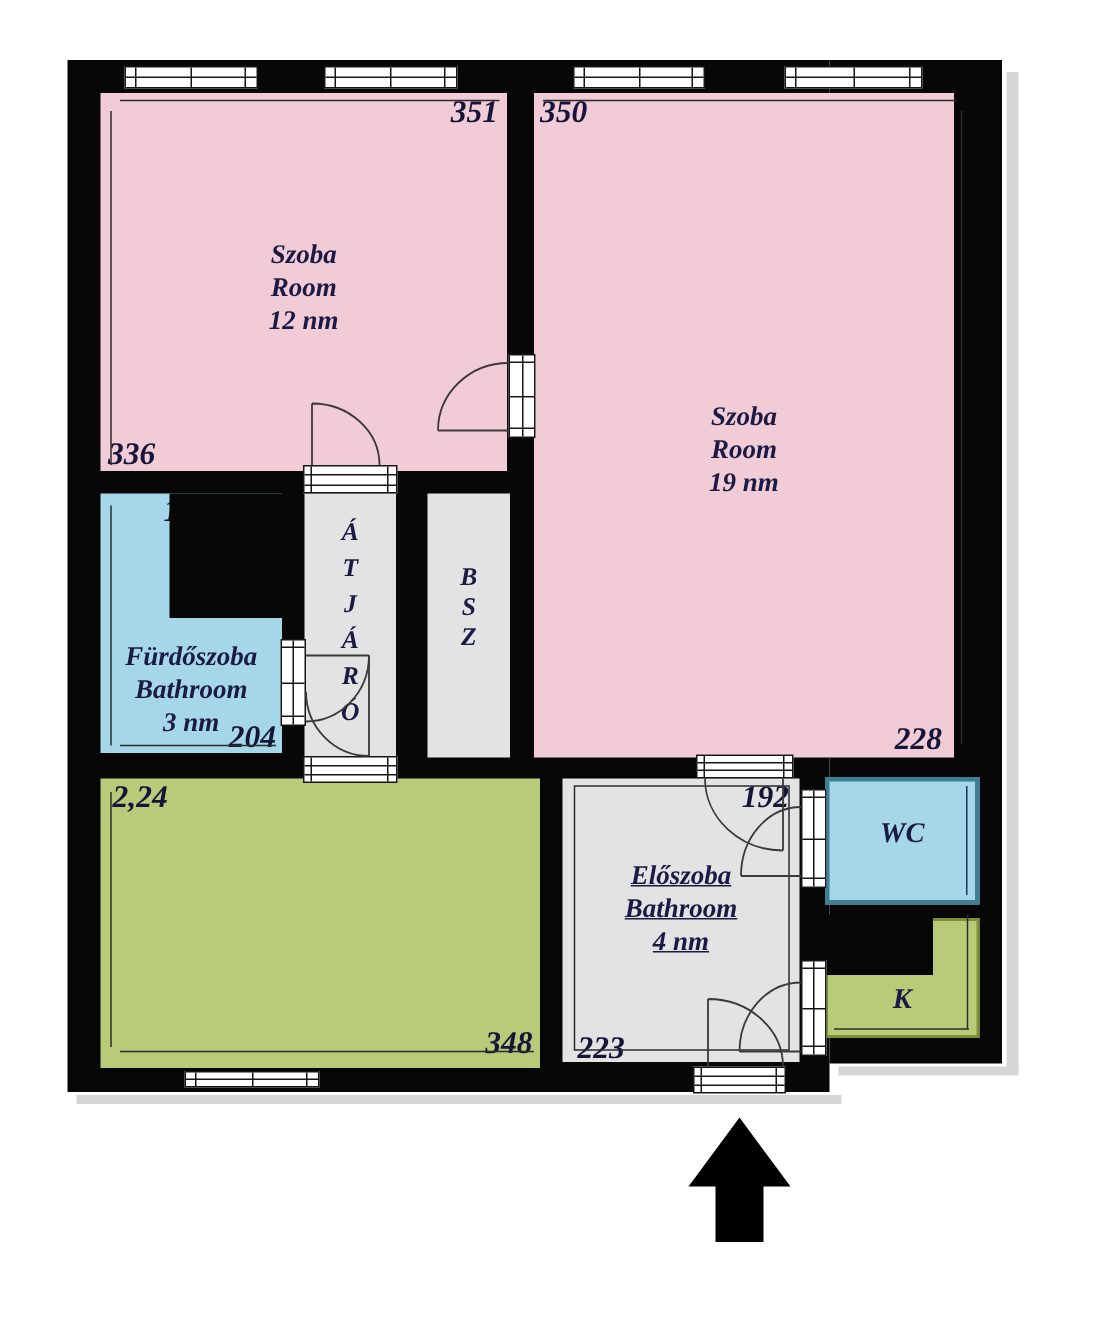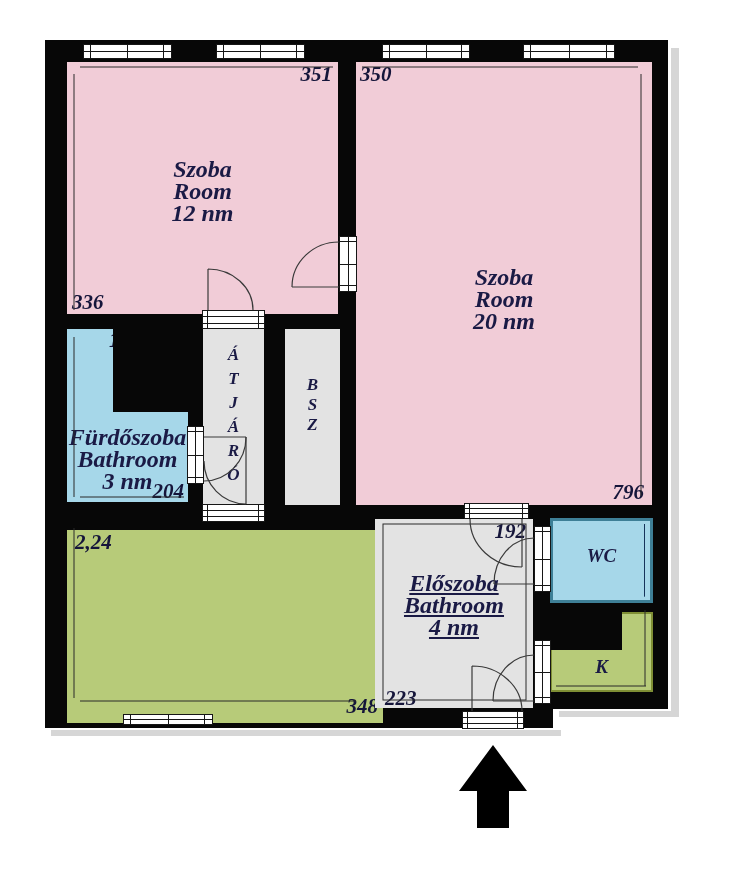--- a/index.html
+++ b/index.html
@@ -7,21 +7,21 @@
           font-family:"Liberation Serif",serif;}
   .wall{position:absolute;background:#070707;}
   .shadow{position:absolute;background:#d6d6d6;}
   .room{position:absolute;}
   .pink{background:#f1ccd7;}
   .gray{background:#e3e3e3;}
   .blue{background:#a6d7e9;}
   .green{background:#b7cb79;}
   .notch{position:absolute;background:#070707;}
   .lbl{position:absolute;left:0;right:0;text-align:center;font-weight:bold;font-style:italic;
-       font-size:24px;line-height:22px;color:#1a1a45;white-space:nowrap;}
+       font-size:18px;line-height:22px;color:#1a1a45;white-space:nowrap;}
   .big{font-size:19px;}
   .dim{position:absolute;font-weight:bold;font-style:italic;font-size:21px;line-height:15px;color:#15153a;}
   .vletters{position:absolute;left:0;right:0;text-align:center;font-weight:bold;font-style:italic;
        font-size:17px;color:#1a1a45;}
   .vletters span{display:block;}
   .window,.sill{position:absolute;background-color:#fff;border:1px solid #161616;box-sizing:border-box;
        background-repeat:no-repeat;}
   .win-h{
     background-image:linear-gradient(#161616,#161616),linear-gradient(#161616,#161616),
                      linear-gradient(#161616,#161616),linear-gradient(#161616,#161616);
@@ -60,27 +60,27 @@
   <div class="room pink" style="left:67px;top:62px;width:271px;height:252px;">
     <span class="dim" style="right:6px;top:5px;">351</span>
     <span class="dim" style="left:5px;bottom:4px;">336</span>
     <div class="lbl" style="top:96px;">
       <span>Szoba</span><br>
       <span>Room</span><br>
       <span>12 nm</span>
     </div>
   </div>
 
-  <div class="room pink" style="left:356px;top:62px;width:280px;height:443px;padding-left:16px;">
+  <div class="room pink" style="left:356px;top:62px;width:280px;height:443px;">
     <span class="dim" style="left:4px;top:5px;">350</span>
-    <span class="dim" style="right:8px;bottom:5px;">796</span>
+    <span class="dim" style="right:8px;bottom:5px;">228</span>
     <div class="lbl" style="top:204px;">
       <span>Szoba</span><br>
       <span>Room</span><br>
-      <span>20 nm</span>
+      <span>19 nm</span>
     </div>
   </div>
 
   <div class="room blue" style="left:67px;top:329px;width:121px;height:173px;">
     <span class="dim" style="left:6px;top:4px;padding-left:36px;">174</span>
     <span class="dim" style="right:4px;bottom:3px;">204</span>
     <div class="lbl" style="top:97px;">
       <span>Fürdőszoba</span><br>
       <span>Bathroom</span><br>
       <span>3 nm</span>
@@ -100,21 +100,21 @@
   </div>
 
   <div class="room gray" style="left:285px;top:329px;width:55px;height:176px;">
     <div class="vletters" style="top:46px;line-height:20px;">
       <span>B</span>
       <span>S</span>
       <span>Z</span>
     </div>
   </div>
 
-  <div class="room green" style="left:67px;top:519px;width:316px;height:193px;margin-top:11px;">
+  <div class="room green" style="left:67px;top:519px;width:293px;height:193px;">
     <span class="dim" style="left:8px;top:5px;">2,24</span>
     <span class="dim" style="right:5px;bottom:9px;">348</span>
   </div>
 
   <div class="room gray" style="left:375px;top:519px;width:158px;height:189px;">
     <span class="dim" style="right:7px;top:5px;">192</span>
     <span class="dim" style="left:10px;bottom:2px;">223</span>
     <div class="lbl" style="top:53px;text-decoration:underline;">
       <span>Előszoba</span><br>
       <span>Bathroom</span><br>

